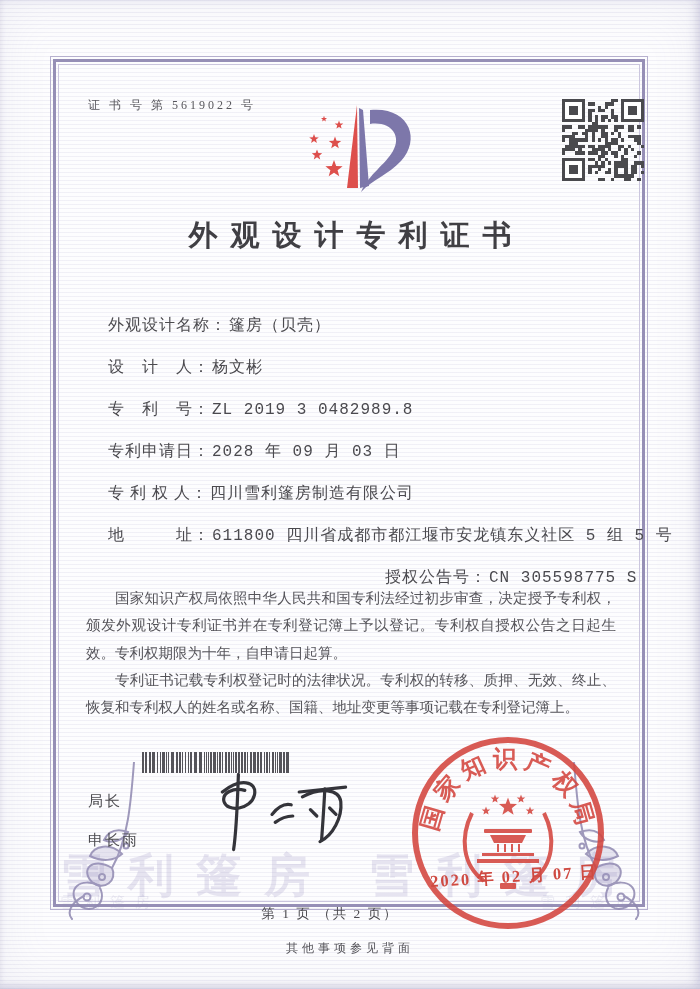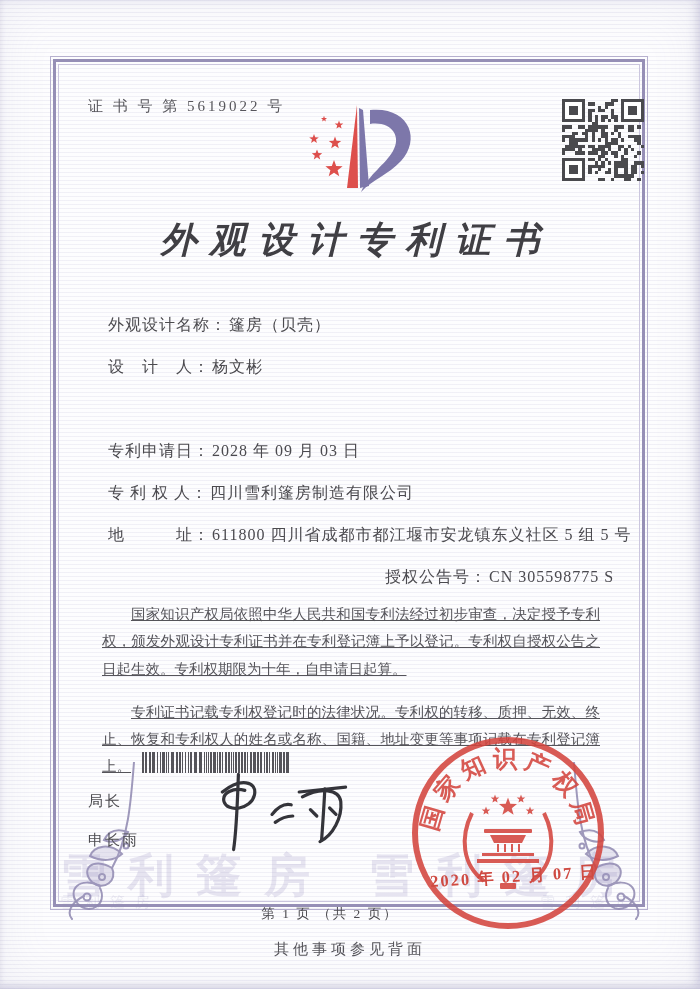--- a/index.html
+++ b/index.html
@@ -11,43 +11,43 @@
     box-shadow:inset 0 0 50px rgba(120,115,165,.10), inset -6px 0 8px rgba(120,115,165,.15), inset 0 -4px 6px rgba(120,115,165,.18);
     font-family:"Liberation Serif","DejaVu Serif",serif;
     color:#4b4a4f;
   }
   .abs{position:absolute;}
   
   .frame-outer{left:50px;top:56px;width:596px;height:852px;border:1px solid #b6b0cf;}
   .frame-mid{position:absolute;inset:2px;border:3px solid #968fb6;}
   .frame-inner{position:absolute;inset:2px;border:1px solid #cbc6de;}
   
-  .cert-number{left:88px;top:97px;font-size:15px;letter-spacing:3px;color:#57565c;white-space:pre;}
+  .cert-number{left:88px;top:97px;font-size:12px;letter-spacing:3px;color:#57565c;white-space:pre;}
   .logo{left:272px;top:98px;}
   .qr{left:562px;top:99px;}
   
-  .title{left:0;top:216px;width:100%;text-align:center;font-size:36px;font-weight:600;
-         letter-spacing:13px;text-indent:13px;color:#403f44;font-style:italic;}
+  .title{left:0;top:216px;width:100%;text-align:center;font-size:29px;font-weight:600;
+         letter-spacing:13px;text-indent:13px;color:#403f44;}
   
   .field-row{left:88px;font-size:16px;letter-spacing:1px;white-space:pre;color:#4b4a4f;}
-  .field-row .val{margin-left:2px;}
+  .field-row .val{margin-left:2px;font-family:Liberation Mono, monospace;}
   .grant-no{left:365px;text-align:right;}
   
   .body-text{left:86px;top:585px;width:530px;font-size:14.5px;line-height:1.88;color:#55545a;text-align:justify;}
-  .body-text p{margin:16px;text-indent:2em;text-decoration:underline;}
+  .body-text p{margin:0;text-indent:2em;}
   
   .barcode{left:142px;top:752px;}
   .director-label{left:88px;top:792px;font-size:15px;letter-spacing:2px;}
   .director-name{left:88px;top:831px;font-size:15px;letter-spacing:2px;}
   .signature{left:192px;top:764px;}
   .seal{left:408px;top:733px;}
   .seal-date{left:430px;top:866px;font-size:16.5px;letter-spacing:2px;color:#cf4a42;
              transform:rotate(-3.5deg);white-space:pre;font-weight:600;}
   .page-footer{left:0;top:893px;width:660px;text-align:center;font-size:13.5px;letter-spacing:2px;color:#4b4a4f;white-space:pre;margin-top:12px;}
-  .back-note{left:0;top:940px;width:100%;text-align:center;font-size:15px;letter-spacing:4px;color:#55545a;}
+  .back-note{left:0;top:940px;width:100%;text-align:center;font-size:12px;letter-spacing:4px;color:#55545a;}
   
   .watermark{left:60px;top:845px;width:580px;display:flex;justify-content:space-between;
              font-size:46px;font-weight:700;letter-spacing:22px;color:rgba(148,142,190,.22);white-space:pre;pointer-events:none;}
   .watermark-sub{left:60px;top:893px;width:580px;display:flex;justify-content:space-between;
              font-size:15px;letter-spacing:10px;color:rgba(148,142,190,.18);white-space:pre;pointer-events:none;}
   
   .ornament{pointer-events:none;}
   .ornament-left{left:38px;top:762px;}
   .ornament-right{left:552px;top:762px;transform:scaleX(-1);}
 </style>
@@ -330,20 +330,23 @@
   </svg>
 
   <div class="abs title">外观设计专利证书</div>
 
   <div class="abs field-row" style="top:297px">
     <span>外观设计名称：</span><span class="val">篷房（贝壳）</span>
   </div>
   <div class="abs field-row" style="top:339px">
     <span>设　计　人：</span><span class="val">杨文彬</span>
   </div>
+  <div class="abs field-row" style="top:381px">
+    <span>专　利　号：</span><span class="val">ZL 2019 3 0482989.8</span>
+  </div>
   <div class="abs field-row" style="top:423px">
     <span>专利申请日：</span><span class="val">2028 年 09 月 03 日</span>
   </div>
   <div class="abs field-row" style="top:465px">
     <span>专 利 权 人：</span><span class="val">四川雪利篷房制造有限公司</span>
   </div>
   <div class="abs field-row" style="top:507px">
     <span>地　　　址：</span><span class="val">611800 四川省成都市都江堰市安龙镇东义社区 5 组 5 号</span>
   </div>
   <div class="abs field-row grant-no" style="top:549px">

